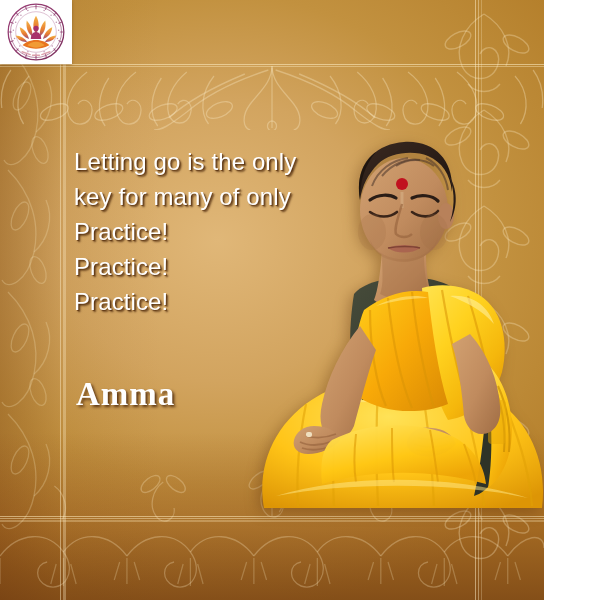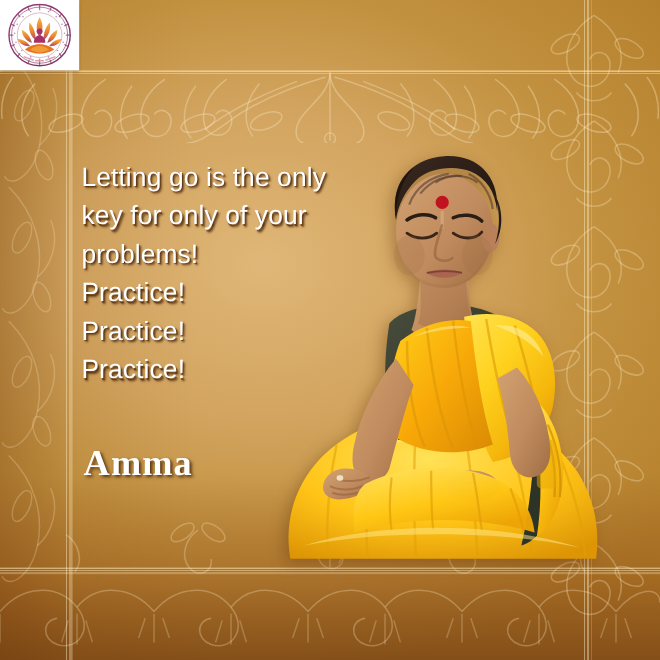--- a/index.html
+++ b/index.html
@@ -1,20 +1,20 @@
 <!DOCTYPE html>
 <html><head>
 <meta charset="utf-8">
 <style>
   html,body{margin:0;padding:0;background:#fff;}
   body{font-family:"Liberation Sans",sans-serif;}
 
   .poster{
     position:relative;
-    width:600px;height:600px;
+    width:544px;height:600px;
     overflow:hidden;
     background:
       
       linear-gradient(to bottom,
         rgba(255,255,255,0.00) 0%,
         rgba(255,255,255,0.00) 72%,
         rgba(120,52,12,0.30) 88%,
         rgba(92,38,8,0.55) 100%),
       
       linear-gradient(to right,
@@ -89,21 +89,21 @@
     font-family:"Liberation Sans",sans-serif;
     font-size:24px;
     font-weight:400;
     line-height:35px;
     letter-spacing:.1px;
     white-space:nowrap;
     text-shadow:2px 2px 2px rgba(60,25,0,.75), 1px 1px 0 rgba(70,30,0,.5);
   }
   .author{
     position:absolute;
-    left:76px;top:404px;
+    left:76px;top:376px;
     color:#ffffff;
     font-family:"Liberation Serif",serif;
     font-size:33px;
     font-weight:700;
     letter-spacing:1px;
     text-shadow:2px 2px 3px rgba(60,25,0,.8);
   }
 
   
   .figure{
@@ -527,22 +527,21 @@
         <path d="M194 326 C198 346 200 364 202 378"></path>
         <path d="M228 340 C234 356 238 368 240 380"></path>
       </g>
 
       <path d="M40 392 C110 370 216 370 292 394 C220 378 112 378 40 392Z" fill="#ffe98a" opacity=".5"></path>
     </svg>
   </div>
 
   <div class="quote">
     <div class="qline">Letting go is the only</div>
-    <div class="qline">key for only of your</div>
-    <div class="qline">problems!</div>
+    <div class="qline">key for many of only</div>
     <div class="qline">Practice!</div>
     <div class="qline">Practice!</div>
     <div class="qline">Practice!</div>
   </div>
 
   <div class="author">Amma</div>
 
 </div>
 
 </body></html>

